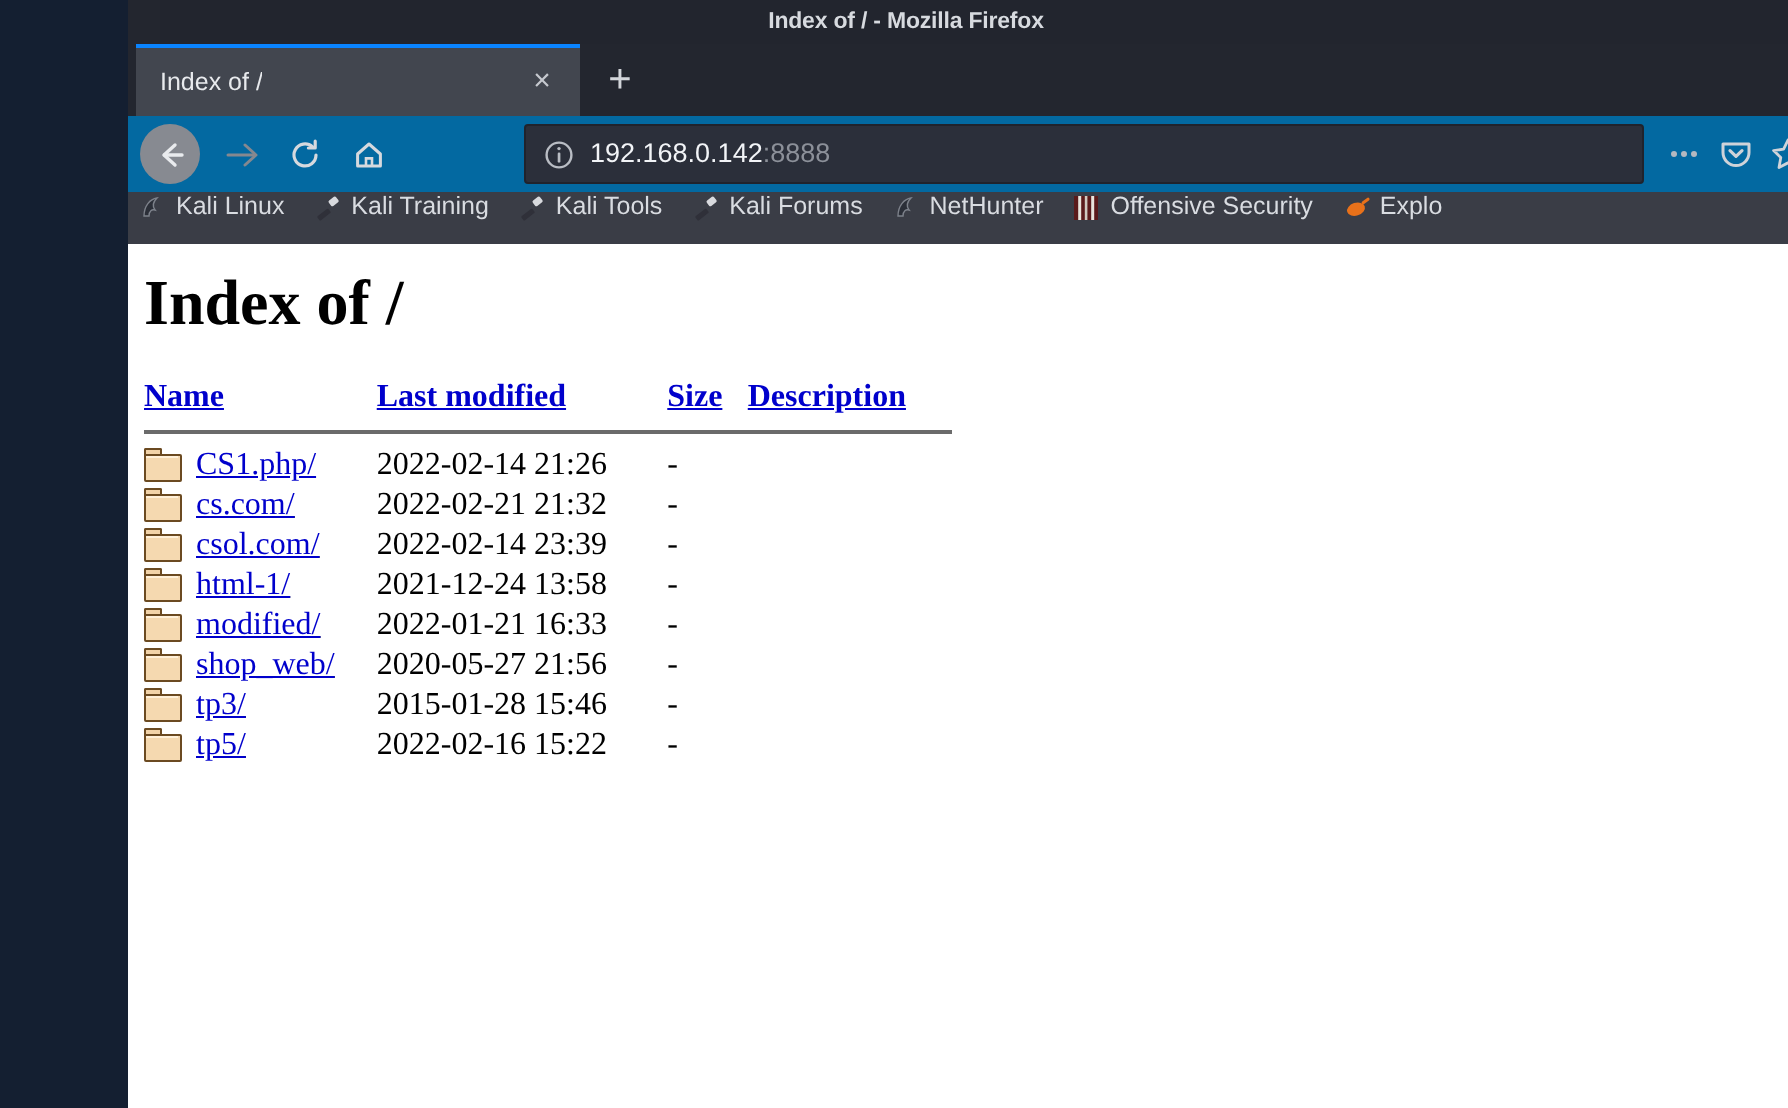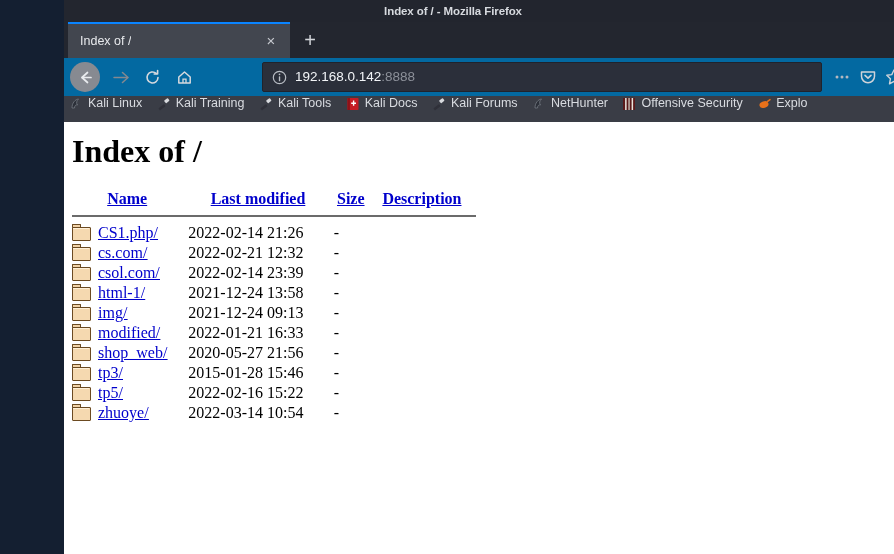--- a/index.html
+++ b/index.html
@@ -126,21 +126,21 @@
     font-family:"Liberation Serif", serif;
     font-size:32px; font-weight:bold; color:#000;
   }
   table.idx {
     position:absolute; left:8px; top:68px;
     font-family:"Liberation Serif", serif;
     font-size:16px; color:#000;
     border-collapse:collapse;
   }
   table.idx th {
-    font-weight:bold; text-align:center; padding:0 6px 2px 0;
+    font-weight:bold; text-align:left; padding:0 6px 2px 0;
     white-space:nowrap;
   }
   table.idx th a, table.idx td a {
     color:#0000cc; text-decoration:underline;
   }
   table.idx td { padding:1px 6px 1px 0; white-space:nowrap; vertical-align:middle; }
   td.c-icon { width:26px; padding-right:4px; }
   td.c-name { padding-right:10px;text-decoration:underline; }
   td.c-date { padding-right:24px; }
   td.c-size { text-align:left; padding-right:14px; }
@@ -279,31 +279,20 @@
       <div class="bm">
         <span class="bm-ico">
           <svg width="14" height="14" viewBox="0 0 14 14">
             <rect x="1.5" y="9" width="7" height="2.6" rx="0.6" transform="rotate(-38 5 10.3)" fill="#2f3039"></rect>
             <rect x="7.5" y="2" width="4.6" height="3.4" rx="0.8" transform="rotate(-38 9.8 3.7)" fill="#d8dade"></rect>
           </svg>
         </span>
         <span class="bm-label">Kali Tools</span>
       </div>
 
-      <div class="bm">
-        <span class="bm-ico">
-          <svg width="14" height="14" viewBox="0 0 14 14">
-            <rect x="1.5" y="1" width="11" height="12" rx="0.8" fill="#c51c24"></rect>
-            <rect x="1.5" y="1" width="2.4" height="12" fill="#8d1218"></rect>
-            <path d="M8.3 3.6 L8.3 5.4 L10 5.4 L10 7 L8.3 7 L8.3 8.8 L6.9 8.8
-                     L6.9 7 L5.2 7 L5.2 5.4 L6.9 5.4 L6.9 3.6 Z" fill="#ffffff"></path>
-          </svg>
-        </span>
-        <span class="bm-label">Kali Docs</span>
-      </div>
 
       <div class="bm">
         <span class="bm-ico">
           <svg width="14" height="14" viewBox="0 0 14 14">
             <rect x="1.5" y="9" width="7" height="2.6" rx="0.6" transform="rotate(-38 5 10.3)" fill="#2f3039"></rect>
             <rect x="7.5" y="2" width="4.6" height="3.4" rx="0.8" transform="rotate(-38 9.8 3.7)" fill="#d8dade"></rect>
           </svg>
         </span>
         <span class="bm-label">Kali Forums</span>
       </div>
@@ -382,21 +371,21 @@
             </tr>
             <tr>
               <td class="c-icon">
                 <span class="folder">
                   <span class="tab-top"></span>
                   <span class="body"></span>
                   <span class="shade"></span>
                 </span>
               </td>
               <td class="c-name"><a href="#">cs.com/</a></td>
-              <td class="c-date">2022-02-21 12:32</td>
+              <td class="c-date">2022-02-21 21:32</td>
               <td class="c-size">-</td>
               <td class="c-desc"></td>
             </tr>
             <tr>
               <td class="c-icon">
                 <span class="folder">
                   <span class="tab-top"></span>
                   <span class="body"></span>
                   <span class="shade"></span>
                 </span>
@@ -420,33 +409,20 @@
               <td class="c-desc"></td>
             </tr>
             <tr>
               <td class="c-icon">
                 <span class="folder">
                   <span class="tab-top"></span>
                   <span class="body"></span>
                   <span class="shade"></span>
                 </span>
               </td>
-              <td class="c-name"><a href="#">img/</a></td>
-              <td class="c-date">2021-12-24 09:13</td>
-              <td class="c-size">-</td>
-              <td class="c-desc"></td>
-            </tr>
-            <tr>
-              <td class="c-icon">
-                <span class="folder">
-                  <span class="tab-top"></span>
-                  <span class="body"></span>
-                  <span class="shade"></span>
-                </span>
-              </td>
               <td class="c-name"><a href="#">modified/</a></td>
               <td class="c-date">2022-01-21 16:33</td>
               <td class="c-size">-</td>
               <td class="c-desc"></td>
             </tr>
             <tr>
               <td class="c-icon">
                 <span class="folder">
                   <span class="tab-top"></span>
                   <span class="body"></span>
@@ -474,33 +450,20 @@
             <tr>
               <td class="c-icon">
                 <span class="folder">
                   <span class="tab-top"></span>
                   <span class="body"></span>
                   <span class="shade"></span>
                 </span>
               </td>
               <td class="c-name"><a href="#">tp5/</a></td>
               <td class="c-date">2022-02-16 15:22</td>
-              <td class="c-size">-</td>
-              <td class="c-desc"></td>
-            </tr>
-            <tr>
-              <td class="c-icon">
-                <span class="folder">
-                  <span class="tab-top"></span>
-                  <span class="body"></span>
-                  <span class="shade"></span>
-                </span>
-              </td>
-              <td class="c-name"><a href="#">zhuoye/</a></td>
-              <td class="c-date">2022-03-14 10:54</td>
               <td class="c-size">-</td>
               <td class="c-desc"></td>
             </tr>
           </tbody>
       </table>
     </div>
 
   </div>
 </div>
 

